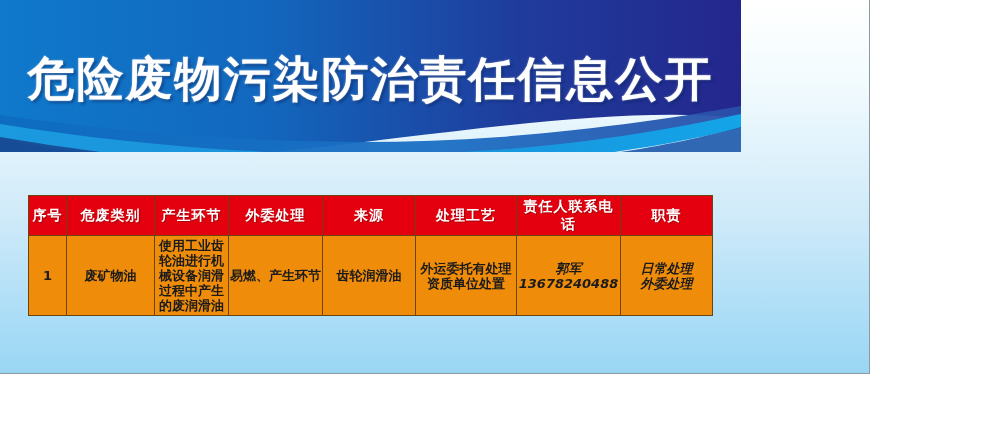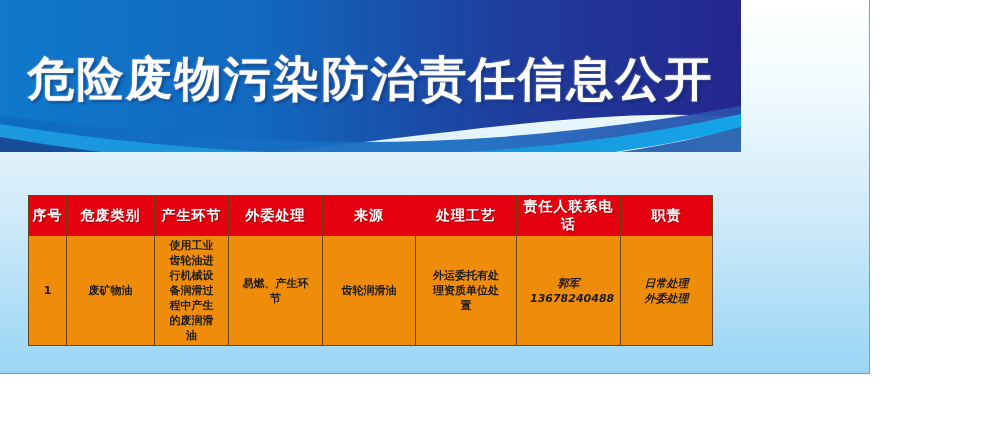--- a/index.html
+++ b/index.html
@@ -40,22 +40,22 @@
     text-align:center;vertical-align:middle;
     font-family:"DejaVu Sans","Liberation Sans",sans-serif;
   }
   table.hw th{
     background:#e4000f;color:#ffffff;
     height:37px;font-size:14px;font-weight:bold;letter-spacing:1px;
     text-shadow:1px 1px 1px rgba(90,0,0,.45);
   }
   table.hw td{
     background:#ef8c0a;color:#1b1b1b;
-    height:71px;font-size:11px;font-weight:bold;line-height:15px;
-    padding:2px 13px;
+    height:71px;font-size:13px;font-weight:bold;line-height:15px;
+    padding:2px 0;
     margin-left:44px;
   }
   td.num{font-size:14px;}
   td.tight{line-height:14.5px;font-size:12.5px;}
   td.phone{font-size:13px;line-height:17px;}
   .cellline{display:block;font-style:italic;}
   
   #company{
     position:absolute;left:0;top:330px;width:741px;
     text-align:center;padding-right:18px;box-sizing:border-box;

